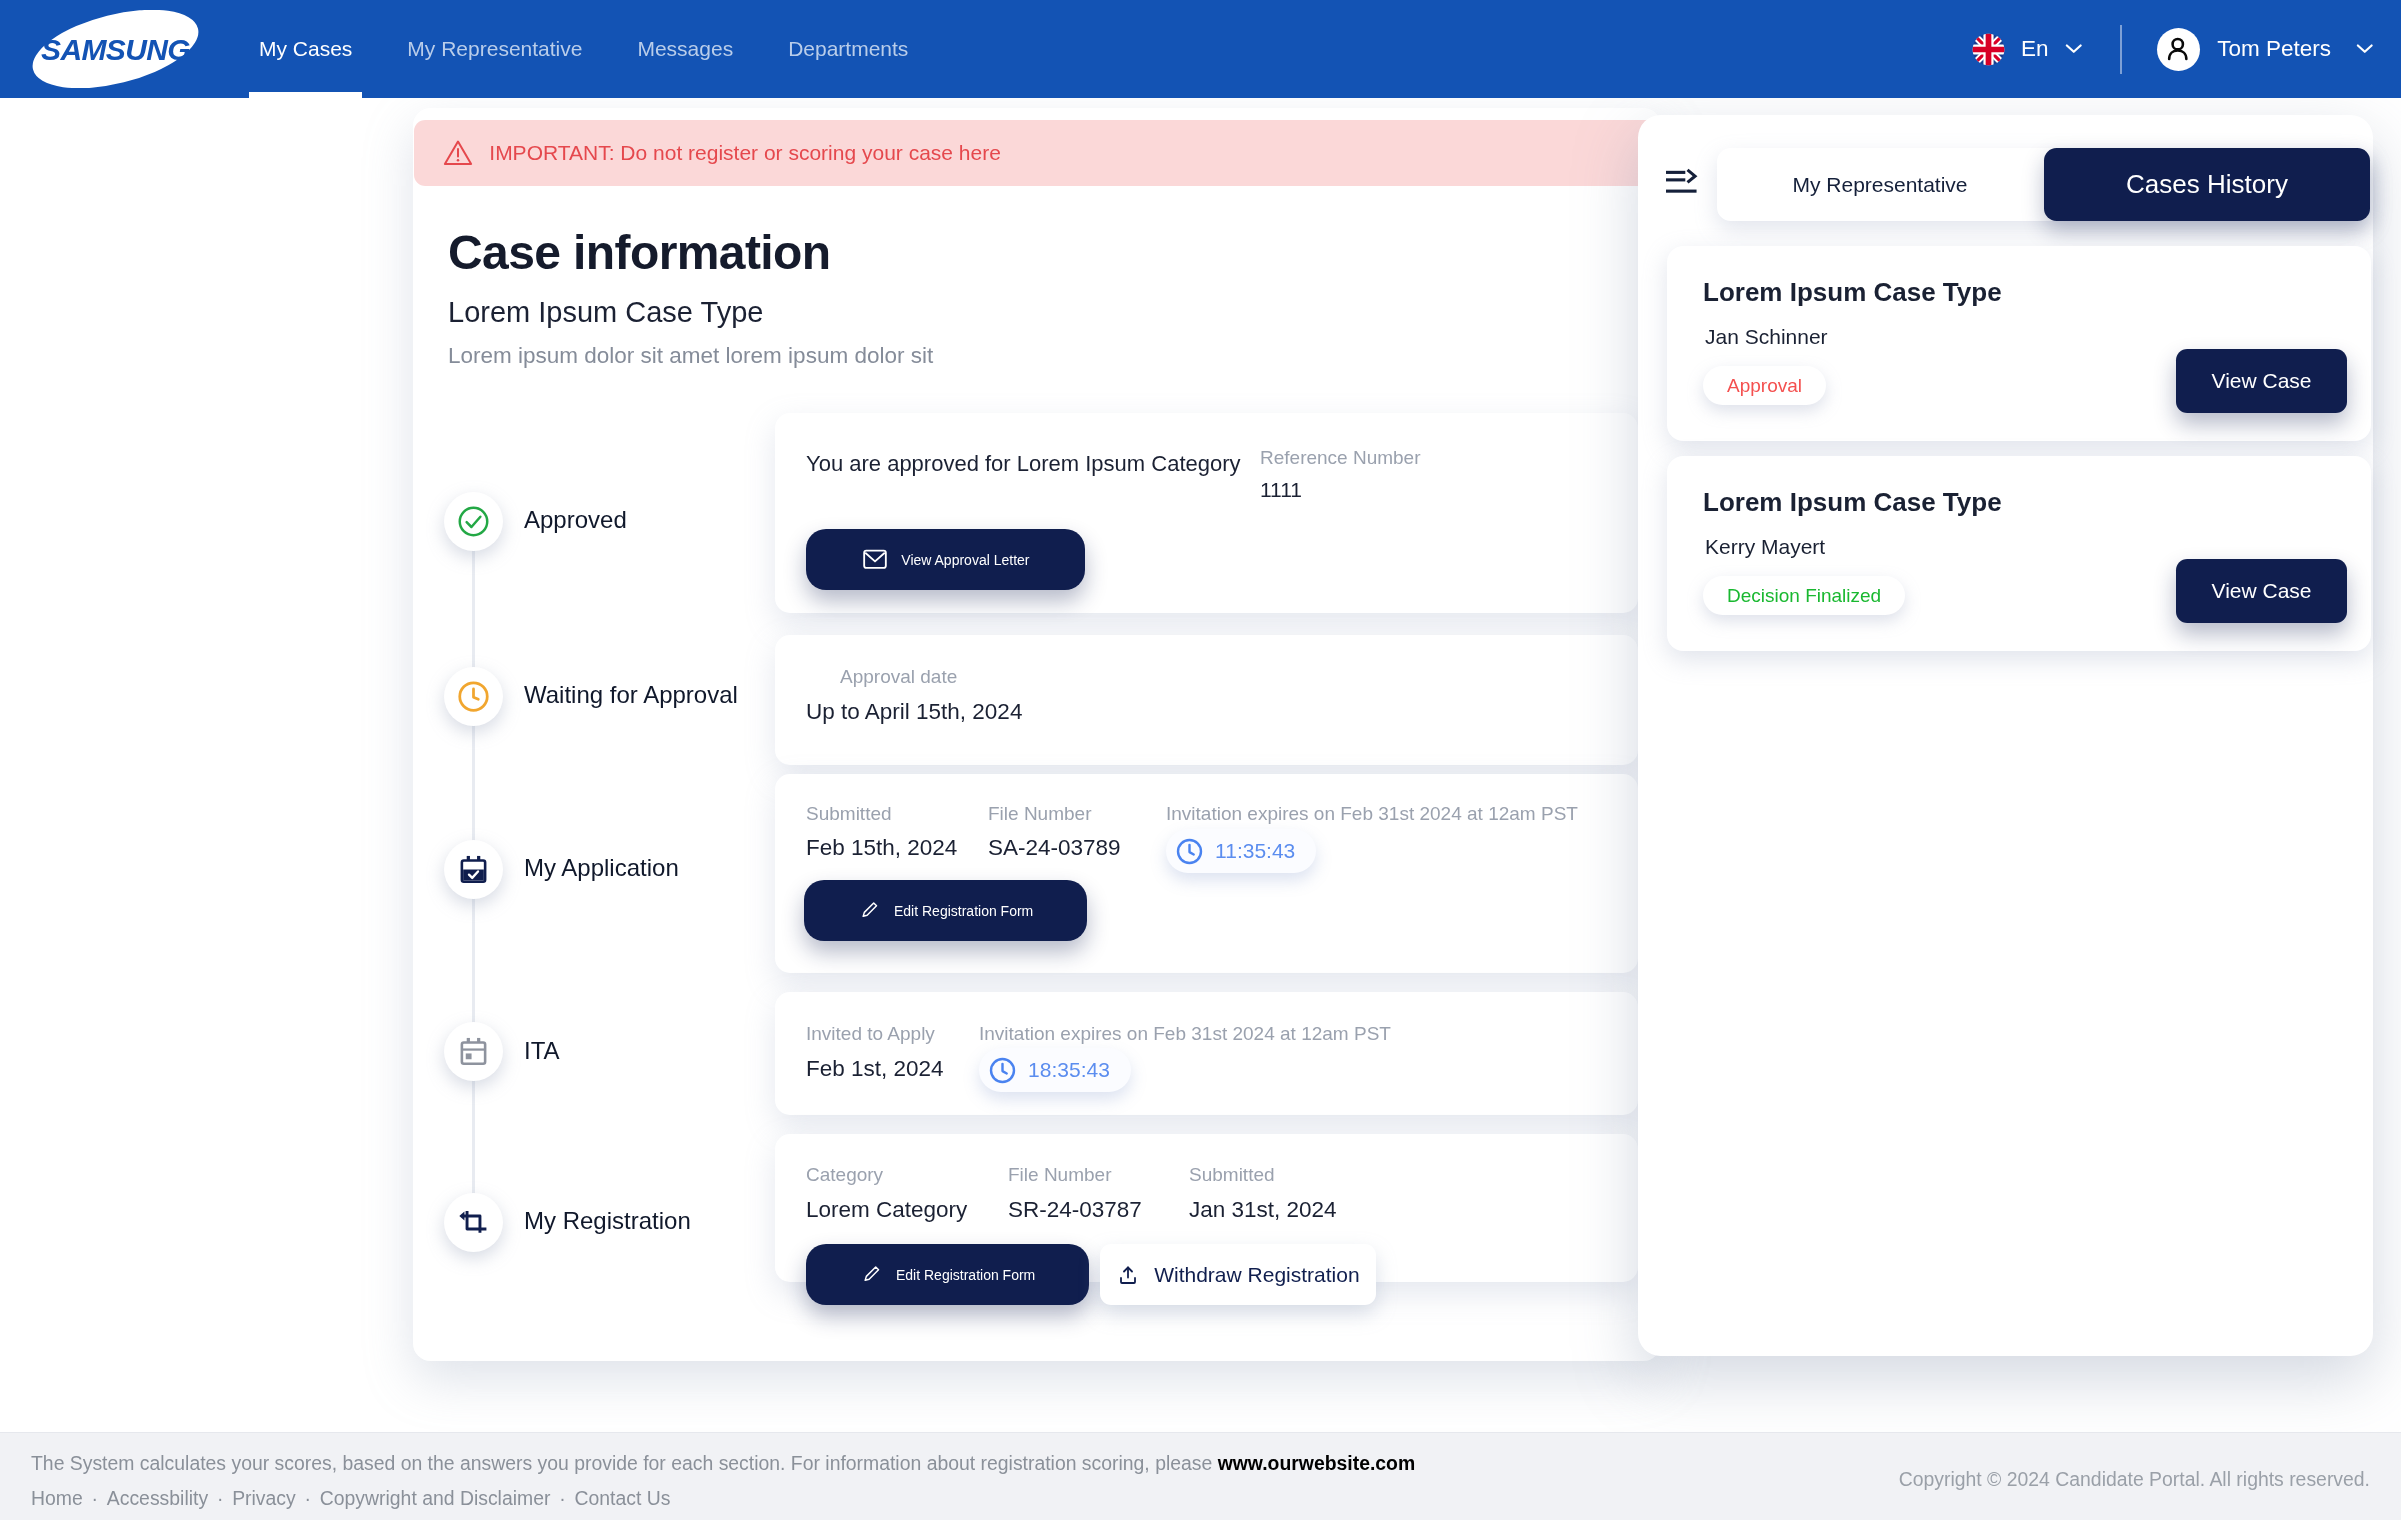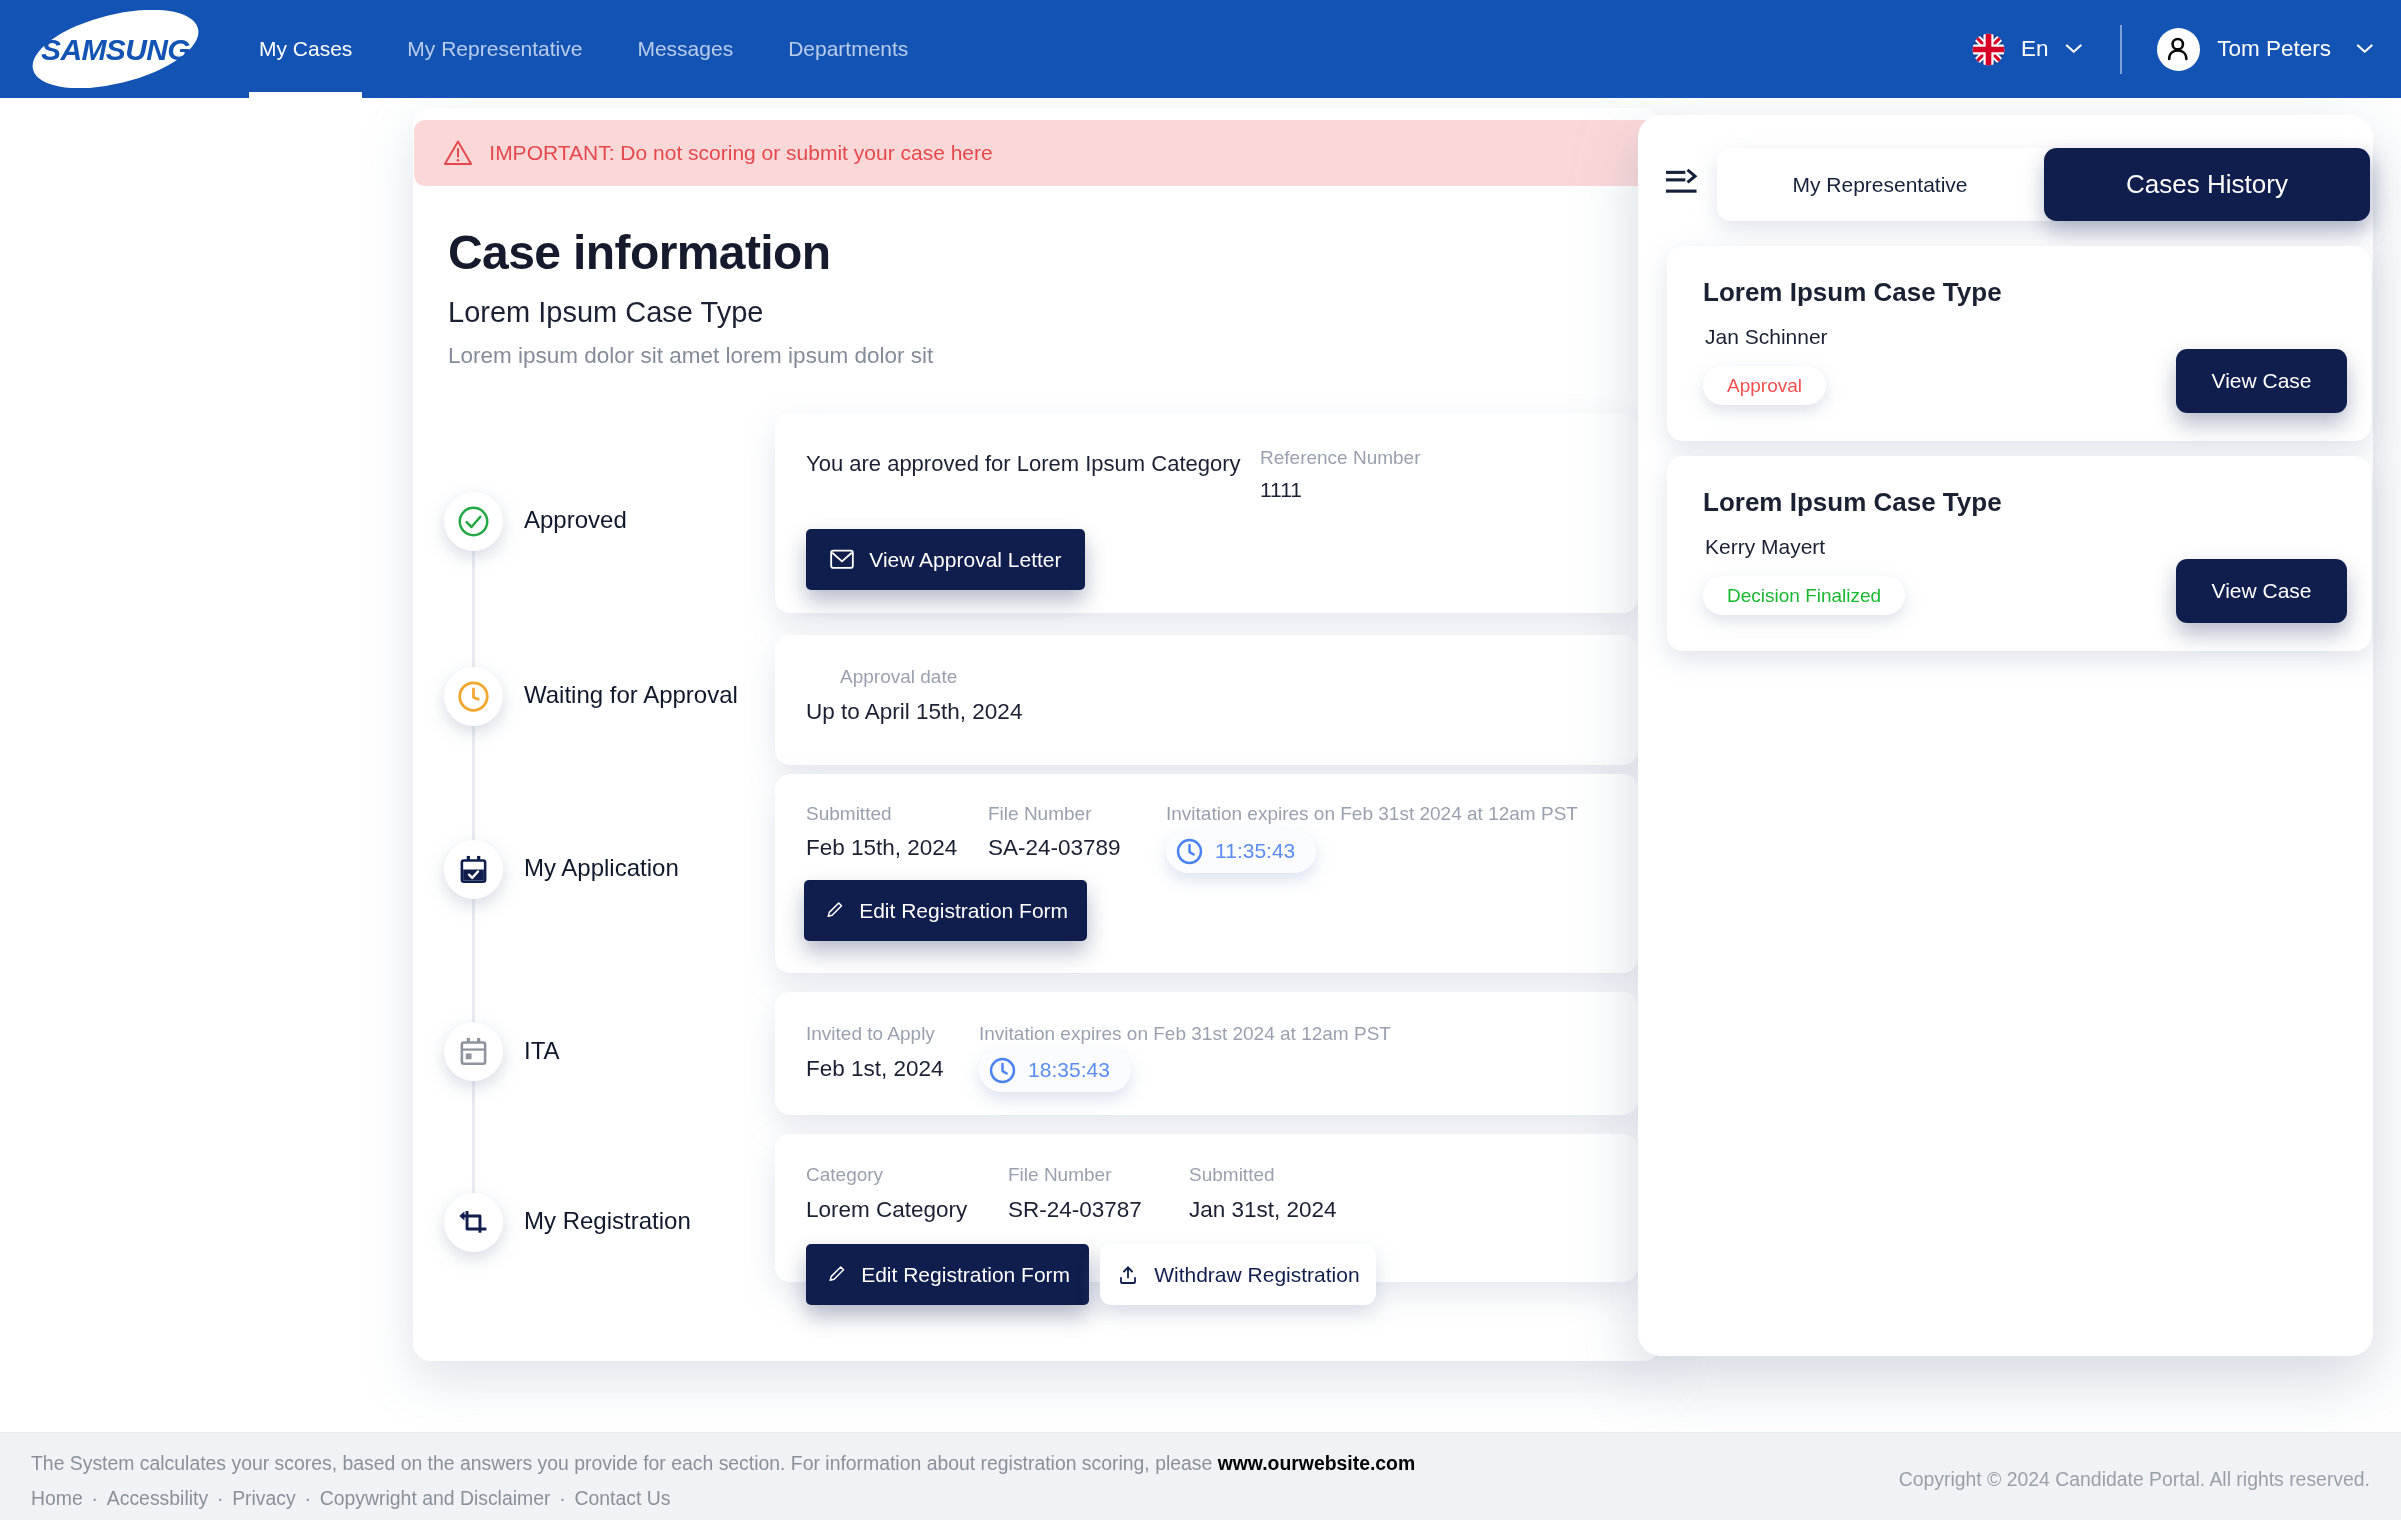--- a/index.html
+++ b/index.html
@@ -37,21 +37,21 @@
 
   
   .tl-line { position:absolute; left:472px; top:521px; width:2.5px; height:701px; background:#E8EBF1; z-index:2; }
   .tl-node { position:absolute; width:59px; height:59px; left:444px; border-radius:50%; background:#ffffff; box-shadow:0 6.3px 17.5px rgba(150,160,185,0.38); display:flex; align-items:center; justify-content:center; z-index:6; }
   .tl-label { position:absolute; left:524px; font-size:24px; font-weight:500; color:#10182B; z-index:6; white-space:nowrap; }
 
   
   .step-card { position:absolute; left:775px; width:863px; background:#ffffff; border-radius:15px; box-shadow:0 11.3px 30px rgba(150,162,190,0.25); z-index:6; }
   .lbl { position:absolute; font-size:19px; color:#9AA1AE; white-space:nowrap; }
   .val { position:absolute; font-size:22.5px; font-weight:500; color:#1B2133; white-space:nowrap; }
-  .btn-primary { position:absolute; height:61px; background:#101E4E; border-radius:5px; color:#ffffff; font-size:21px; display:flex; align-items:center; justify-content:center; gap:13.8px; cursor:pointer; box-shadow:0 11.3px 22.5px rgba(16,30,78,0.30); white-space:nowrap; }
+  .btn-primary { position:absolute; height:61px; background:#101E4E; border-radius:20px; color:#ffffff; font-size:14px; display:flex; align-items:center; justify-content:center; gap:13.8px; cursor:pointer; box-shadow:0 11.3px 22.5px rgba(16,30,78,0.30); white-space:nowrap; }
   .btn-secondary { position:absolute; height:61px; background:#ffffff; border-radius:11.3px; color:#101E4E; font-size:21px; font-weight:500; display:flex; align-items:center; justify-content:center; gap:13.8px; cursor:pointer; box-shadow:0 8.8px 20px rgba(150,162,190,0.35); white-space:nowrap; }
   .timer-pill { position:absolute; height:44px; padding:0 21px 0 8.8px; border-radius:625px; background:#FBFCFF; box-shadow:0 7.5px 16.3px rgba(120,145,200,0.25); display:flex; align-items:center; gap:11.3px; }
   .timer-text { font-size:21px; font-weight:500; color:#5B8DEF; }
 
   
   .panel { position:absolute; left:1638px; top:115px; width:735px; height:1241px; background:#ffffff; border-radius:22.5px; box-shadow:0 22.5px 63px rgba(130,142,170,0.35); z-index:10; }
   .collapse-btn { position:absolute; left:27.5px; top:53px; width:33px; height:27.5px; cursor:pointer; }
   .tabs { position:absolute; left:79px; top:33px; width:653px; height:73px; background:#ffffff; border-radius:13.8px; box-shadow:0 8.8px 22.5px rgba(150,162,190,0.28); }
   .tab-inactive { position:absolute; left:0; top:0; width:326px; height:73px; line-height:73px; text-align:center; font-size:21px; color:#15203A; cursor:pointer; }
   .tab-active { position:absolute; right:0; top:0; width:326px; height:73px; line-height:73px; text-align:center; font-size:26px; color:#ffffff; background:#101E4E; border-radius:12.5px; cursor:pointer; box-shadow:0 10px 21px rgba(16,30,78,0.28); }
@@ -126,21 +126,21 @@
   </div>
 
   <div class="main-card" data-name="main-content-card"></div>
 
   <div class="banner" data-name="warning-banner">
     <svg width="30" height="27.5" viewBox="0 0 48 44" data-name="warning-icon">
       <path d="M24 4 L45 40 H3 Z" fill="none" stroke="#E5484D" stroke-width="3.2" stroke-linejoin="round"></path>
       <line x1="24" y1="16" x2="24" y2="28" stroke="#E5484D" stroke-width="3.2" stroke-linecap="round"></line>
       <circle cx="24" cy="34" r="2" fill="#E5484D"></circle>
     </svg>
-    <span class="banner-text" data-name="warning-text">IMPORTANT: Do not scoring or submit your case here</span>
+    <span class="banner-text" data-name="warning-text">IMPORTANT: Do not register or scoring your case here</span>
   </div>
 
   <div class="headings" data-name="case-headings">
     <div class="h-title" data-name="page-title">Case information</div>
     <div class="h-sub" data-name="case-type-subtitle">Lorem Ipsum Case Type</div>
     <div class="h-desc" data-name="case-description">Lorem ipsum dolor sit amet lorem ipsum dolor sit</div>
   </div>
 
   <div class="tl-line" data-name="timeline-line"></div>
 

